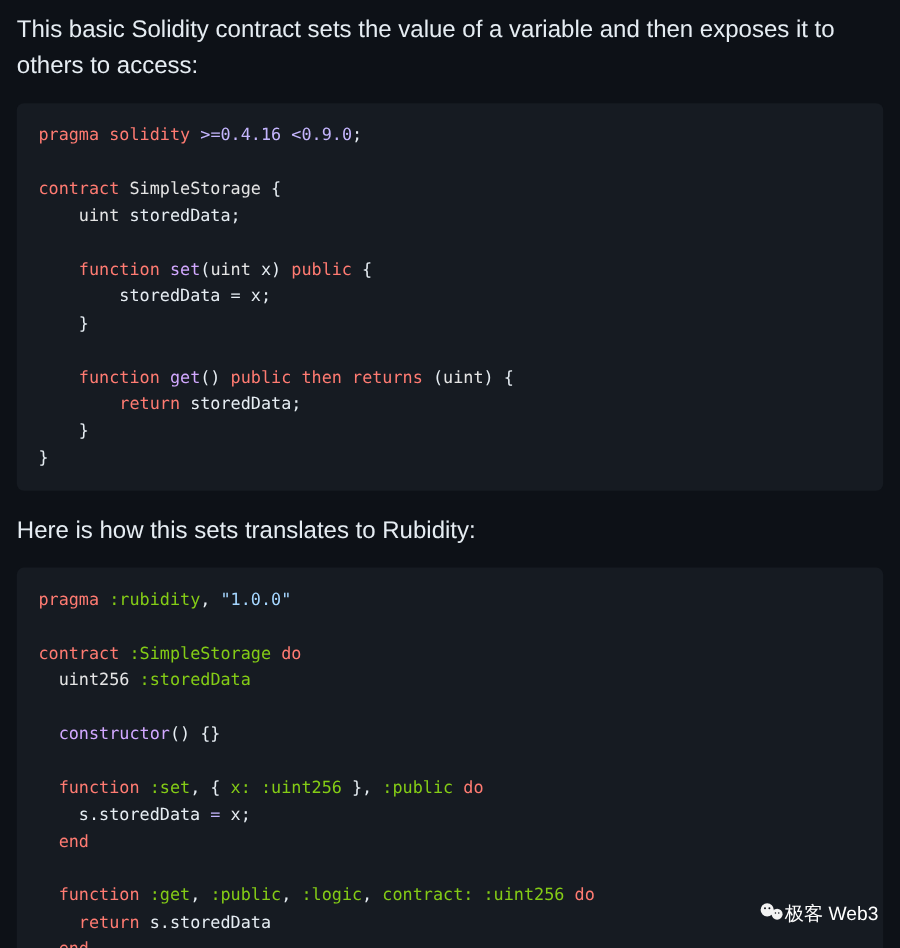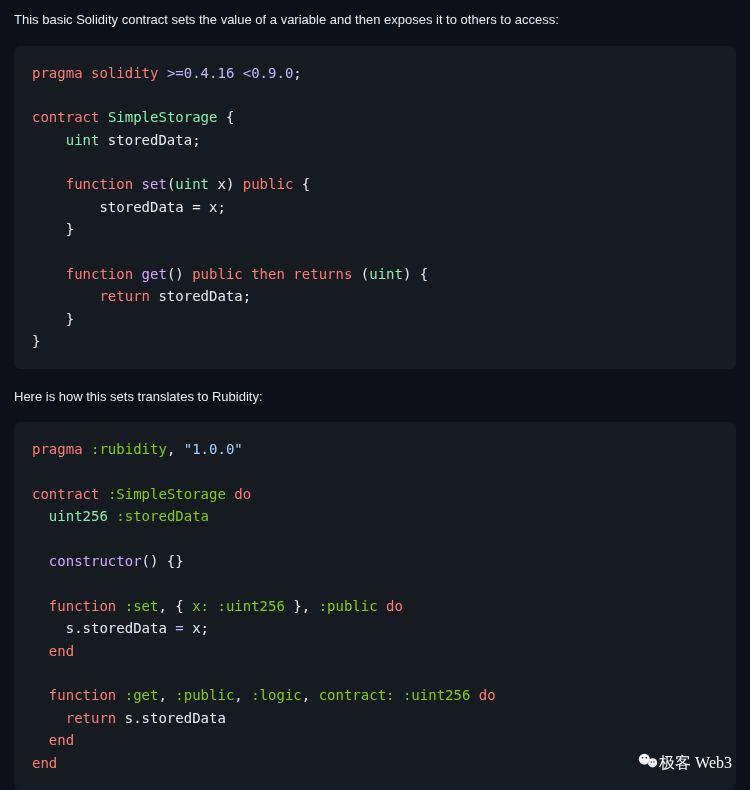--- a/index.html
+++ b/index.html
@@ -7,55 +7,54 @@
     width: 750px;
     height: 790px;
     background: #0d1117;
     font-family: -apple-system, BlinkMacSystemFont, "Segoe UI", Helvetica, Arial, sans-serif;
     color: #e6edf3;
     padding: 10px 14px 0 14px;
     overflow: hidden;
     position: relative;
   }
   .intro {
-    font-size: 13px;
+    font-size: 20px;
     line-height: 1.5;
     margin-bottom: 16px;
     color: #e6edf3;
   }
   pre.code {
     background: #161b22;
     border-radius: 6px;
     padding: 16px 18px;
     font-family: ui-monospace, SFMono-Regular, "SF Mono", Menlo, Consolas, monospace;
     font-size: 14px;
     line-height: 1.6;
     color: #e6edf3;
     white-space: pre;
     overflow: hidden;
     margin-bottom: 18px;
   }
   .kw   { color: #ff7b72; }   
-  .type { color: #86efac; }   
+  .type { color: #e5e5e5; }   
   .fn   { color: #d2a8ff; }   
   .str  { color: #a5d6ff; }   
   .sym  { color: #84cc16; }   
   .op   { color: #c4b5fd; }   
   .plain { color: #e6edf3; }
 
   .watermark {
     position: absolute;
     right: 18px;
     bottom: 14px;
     display: flex;
     align-items: center;
     gap: 0;
     color: #ffffff;
     font-size: 16px;
-    font-family: Liberation Serif, serif;
   }
   .watermark svg { width: 22px; height: 22px; opacity: 0.95; }
 </style>
 </head>
 <body>
 
 <p class="intro">This basic Solidity contract sets the value of a variable and then exposes it to others to access:</p>
 
 <pre class="code"><span class="kw">pragma</span> <span class="kw">solidity</span> <span class="op">&gt;=0.4.16</span> <span class="op">&lt;0.9.0</span><span class="plain">;</span>
 

